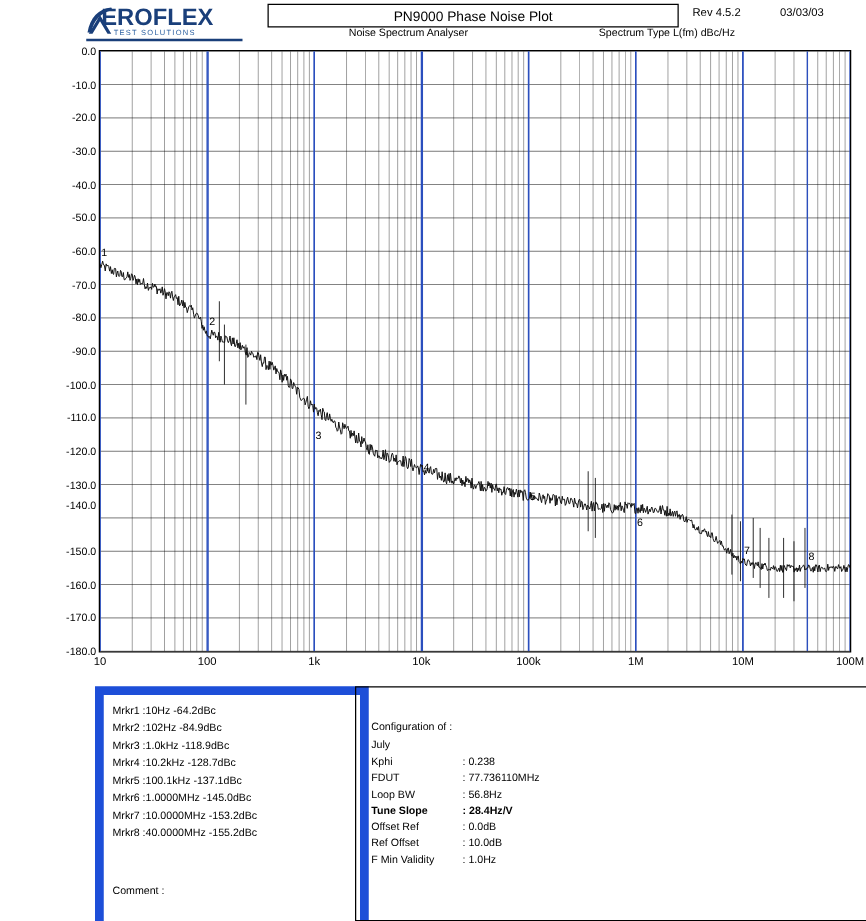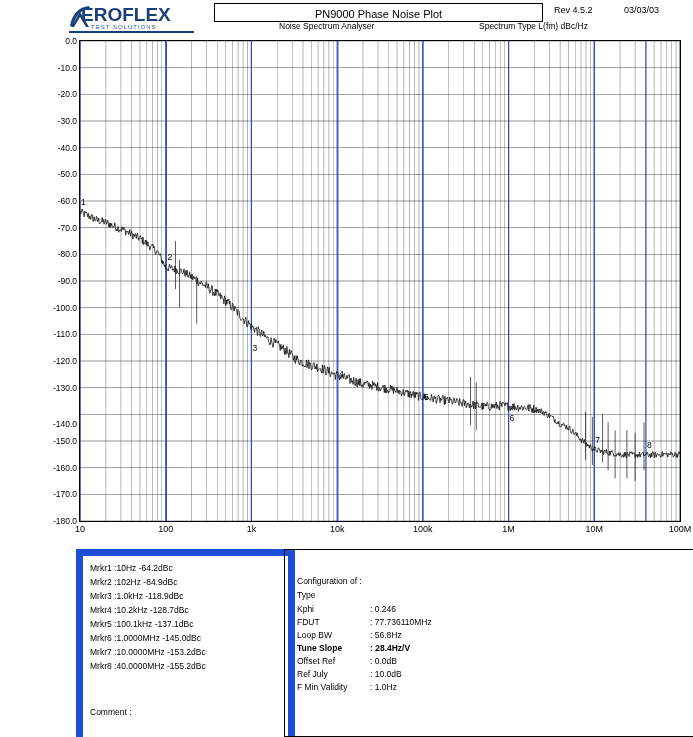--- a/index.html
+++ b/index.html
@@ -77,21 +77,21 @@
       <div class="ylabel" style="top: 107.667px;">-40.0</div>
       <div class="ylabel" style="top: 134.333px;">-50.0</div>
       <div class="ylabel" style="top: 161px; text-align: center;">-60.0</div>
       <div class="ylabel" style="top: 187.667px;">-70.0</div>
       <div class="ylabel" style="top: 214.333px;">-80.0</div>
       <div class="ylabel" style="top: 241px;">-90.0</div>
       <div class="ylabel" style="top: 267.667px;">-100.0</div>
       <div class="ylabel" style="top: 294.333px;">-110.0</div>
       <div class="ylabel" style="top: 321px;">-120.0</div>
       <div class="ylabel" style="top: 347.667px;">-130.0</div>
-      <div class="ylabel" style="top: 384px;">-140.0</div>
+      <div class="ylabel" style="top: 364px;">-140.0</div>
       <div class="ylabel" style="top: 401px;">-150.0</div>
       <div class="ylabel" style="top: 427.667px;">-160.0</div>
       <div class="ylabel" style="top: 454.333px;">-170.0</div>
       <div class="ylabel" style="top: 481px;">-180.0</div>
     </div>
 
   <div id="plot">
     <svg id="plotsvg" width="600" height="480" viewBox="0 0 600 480">
         <line x1="0" y1="480" x2="600" y2="480" stroke="#000" stroke-width="0.5" opacity="0.85"></line>
         <line x1="0" y1="453.3333333333333" x2="600" y2="453.3333333333333" stroke="#000" stroke-width="0.5" opacity="0.85"></line>
@@ -221,28 +221,28 @@
         <div class="mrkr" style="top: 63px;">Mrkr5 :100.1kHz  -137.1dBc</div>
         <div class="mrkr" style="top: 77px;">Mrkr6 :1.0000MHz  -145.0dBc</div>
         <div class="mrkr" style="top: 91px;">Mrkr7 :10.0000MHz  -153.2dBc</div>
         <div class="mrkr" style="top: 105px;">Mrkr8 :40.0000MHz  -155.2dBc</div>
       </div>
     <div id="comment">Comment :</div>
   </div>
 
   <div id="rightpanel">
     <div id="cfg-title">Configuration of :</div>
-    <div id="cfg-phase">Type</div>
+    <div id="cfg-phase">July</div>
     <div id="cfg-rows">
-        <div class="cfg-row" style="top: 54px;"><span class="k">Kphi</span><span class="v">: 0.246</span></div>
+        <div class="cfg-row" style="top: 54px;"><span class="k">Kphi</span><span class="v">: 0.238</span></div>
         <div class="cfg-row" style="top: 67px;"><span class="k">FDUT</span><span class="v">: 77.736110MHz</span></div>
         <div class="cfg-row" style="top: 80px;"><span class="k">Loop BW</span><span class="v">: 56.8Hz</span></div>
         <div class="cfg-row" style="top: 93px; font-weight: bold;"><span class="k">Tune Slope</span><span class="v">: 28.4Hz/V</span></div>
         <div class="cfg-row" style="top: 106px;"><span class="k">Offset Ref</span><span class="v">: 0.0dB</span></div>
-        <div class="cfg-row" style="top: 119px;"><span class="k">Ref July</span><span class="v">: 10.0dB</span></div>
+        <div class="cfg-row" style="top: 119px;"><span class="k">Ref Offset</span><span class="v">: 10.0dB</span></div>
         <div class="cfg-row" style="top: 132px;"><span class="k">F Min Validity</span><span class="v">: 1.0Hz</span></div>
       </div>
   </div>
 
 <div class="marker-num" style="left: 45px; top: 197.2px;">1</div>
     <div class="marker-num" style="left: 131.451px; top: 252.4px;">2</div>
     <div class="marker-num" style="left: 216.429px; top: 343.067px;">3</div>
     <div class="marker-num" style="left: 302.88px; top: 369.2px;">4</div>
     <div class="marker-num" style="left: 387.894px; top: 391.6px;">5</div>
     <div class="marker-num" style="left: 473.571px; top: 412.667px;">6</div>

